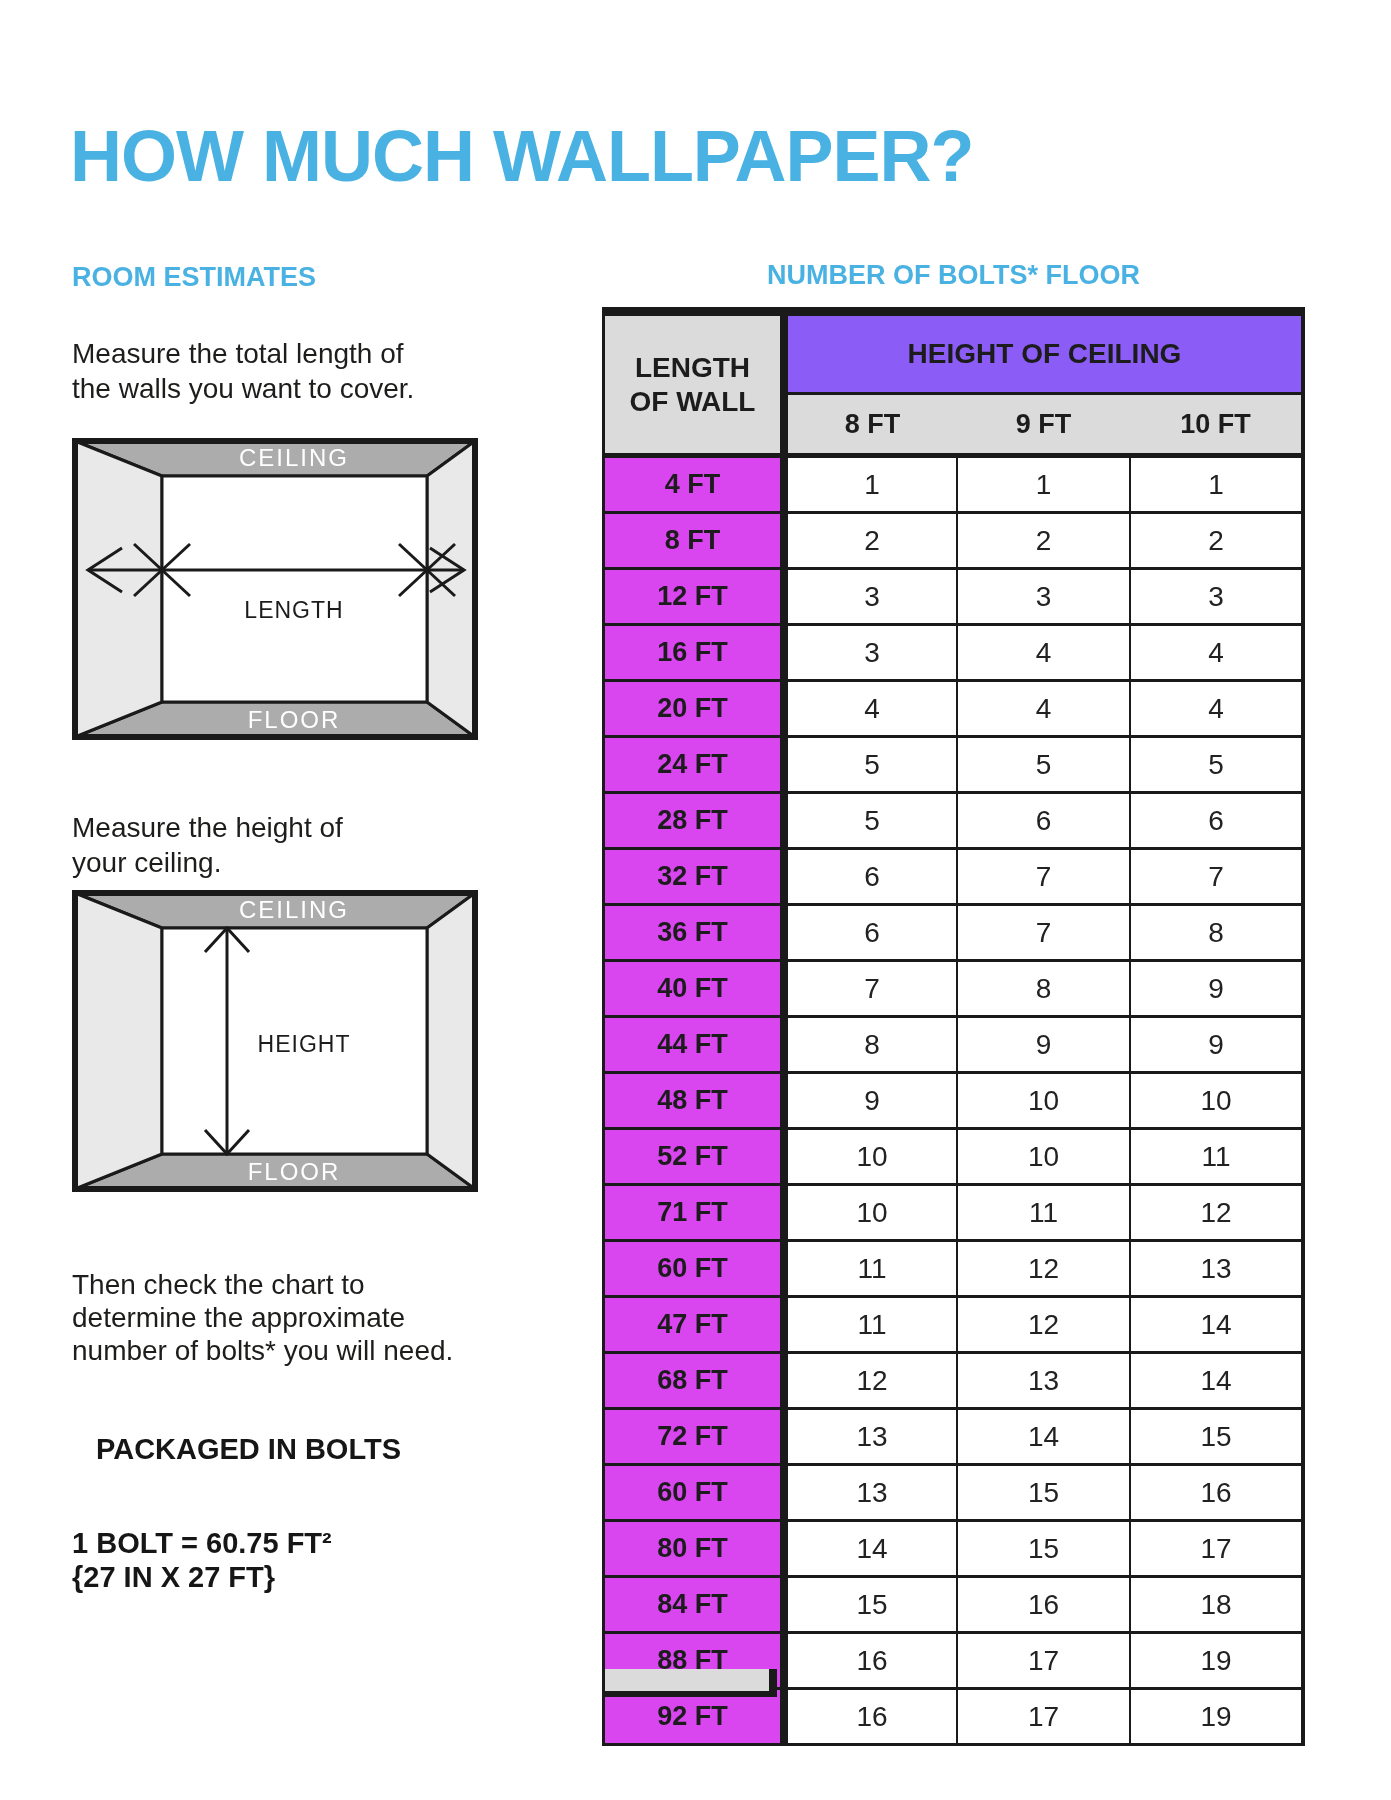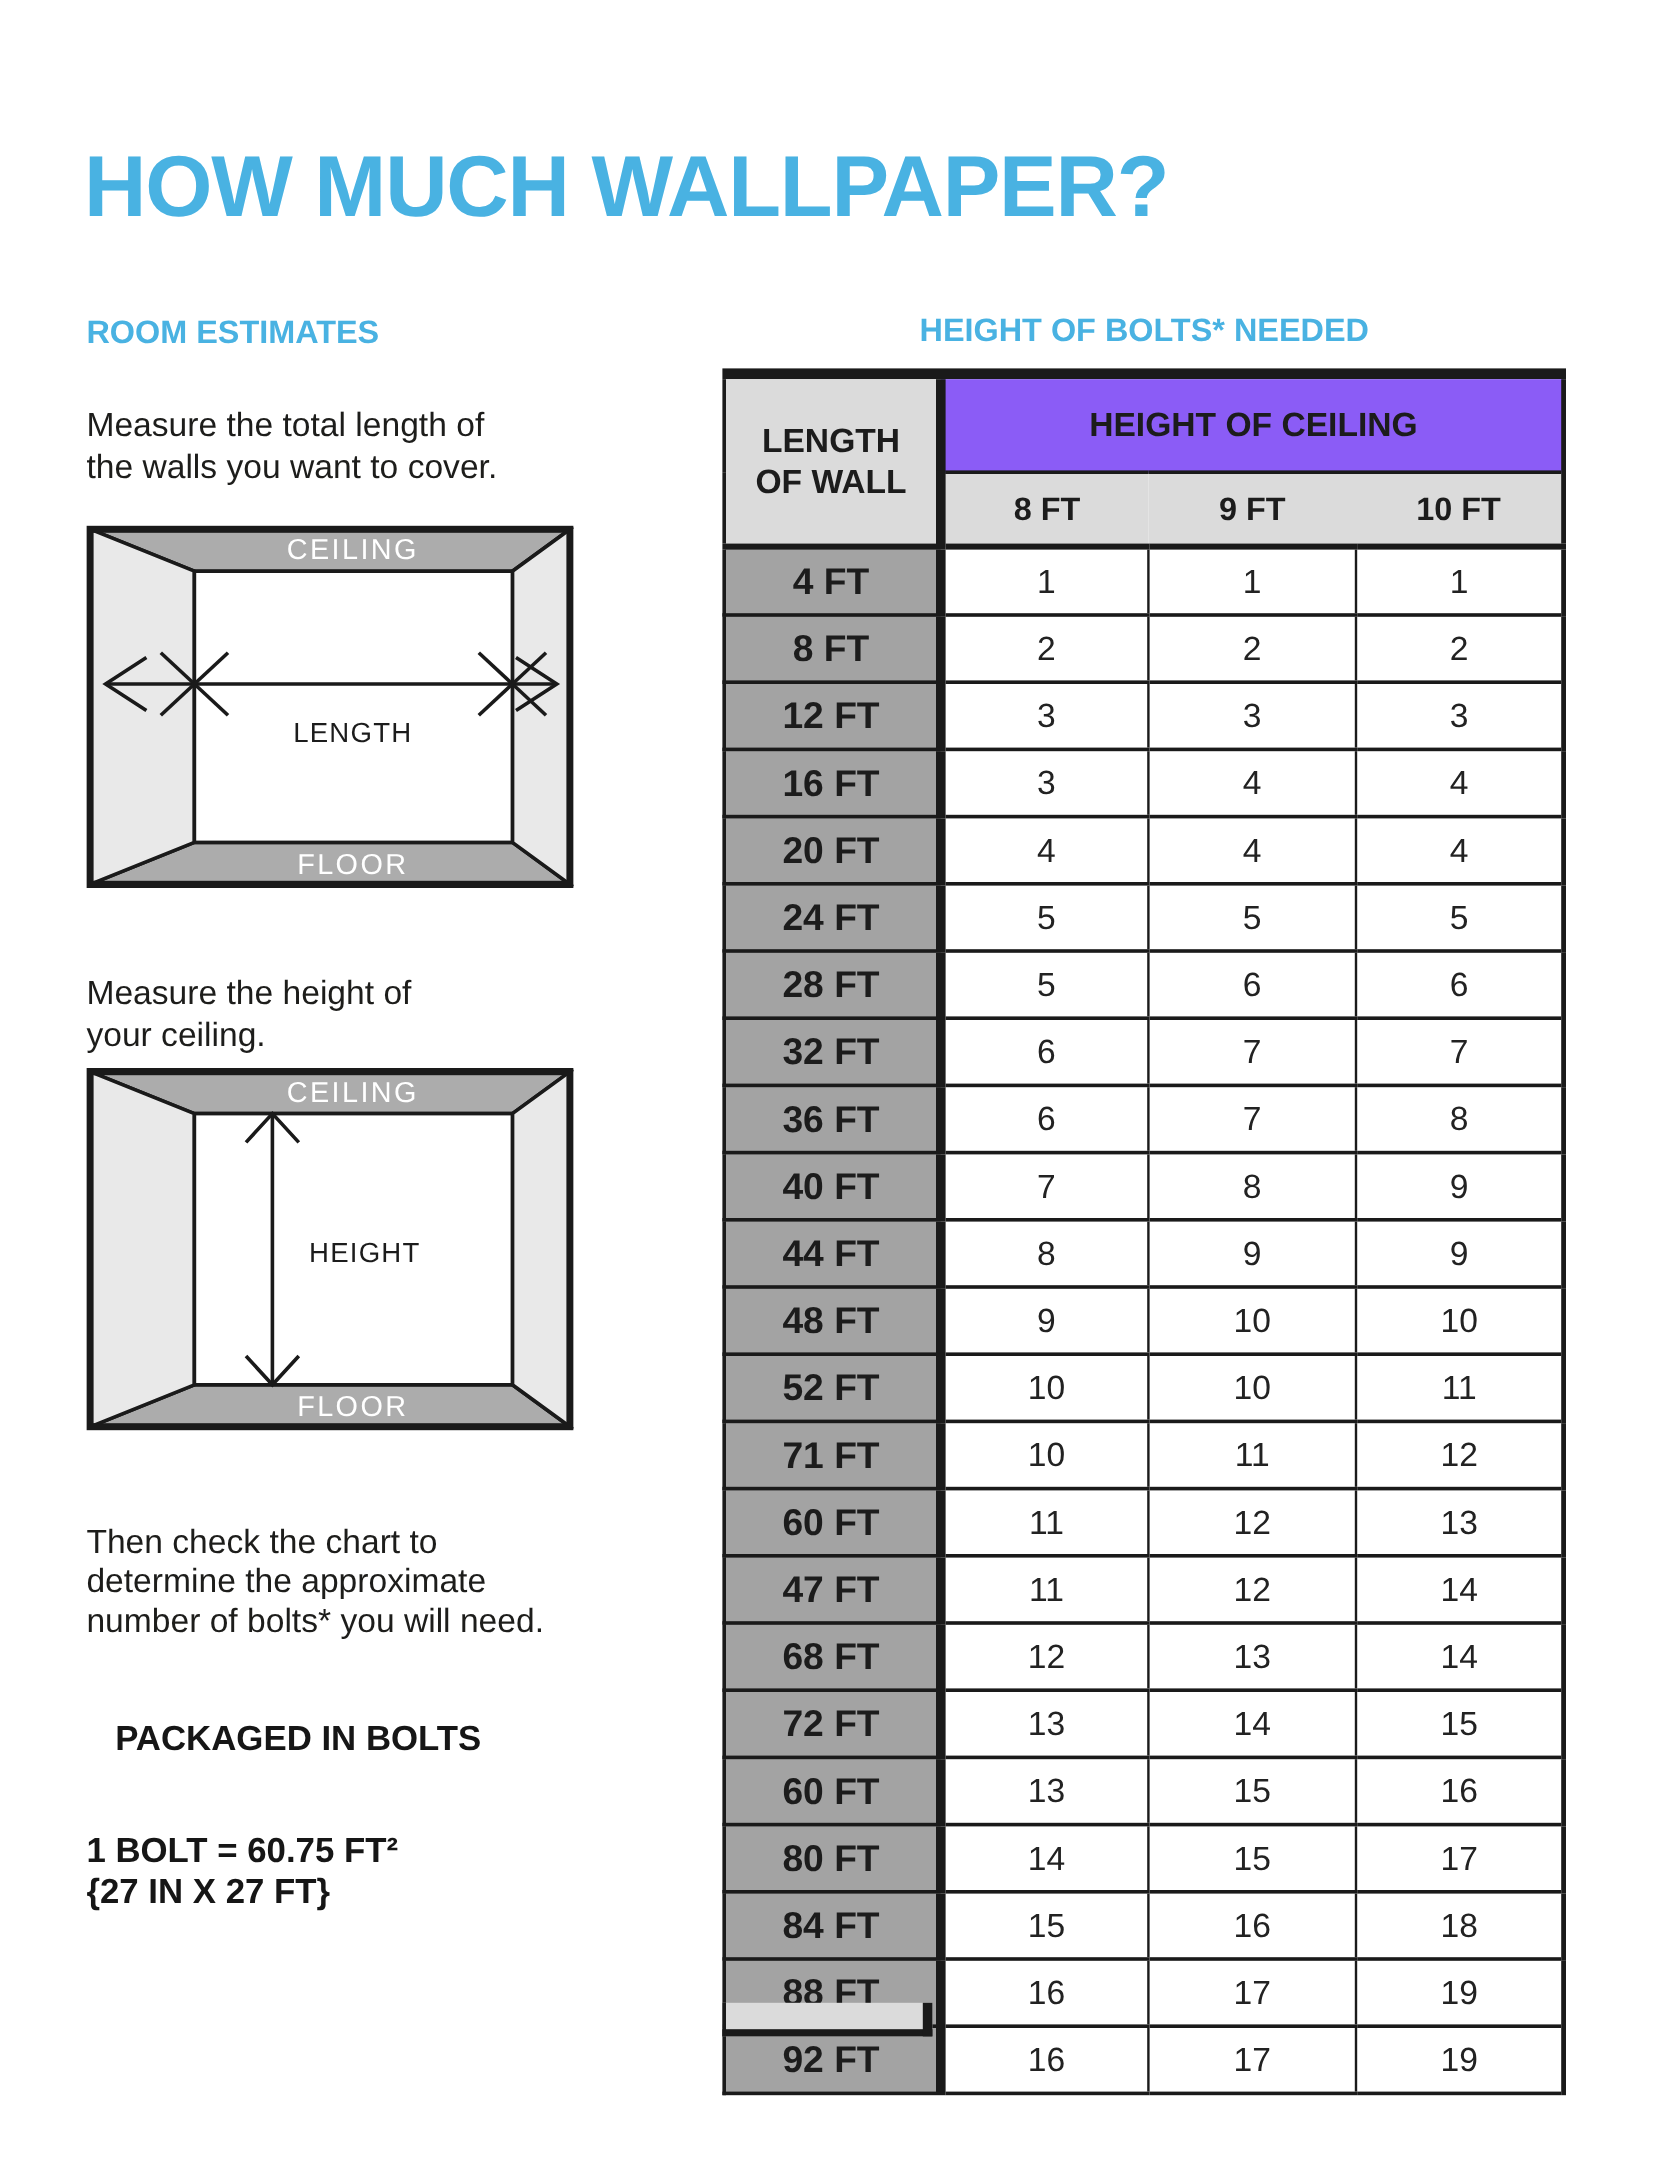--- a/index.html
+++ b/index.html
@@ -47,22 +47,22 @@
   }
   th.hoc{
     background:#8b5cf6;border-right:4px solid #1a1a1a;border-bottom:3px solid #1a1a1a;
     font-size:28px;font-weight:bold;height:76px;
   }
   th.sub{
     background:#DBDBDB;border-bottom:5px solid #1a1a1a;font-size:27px;font-weight:bold;height:58px;
   }
   th.sub.last{border-right:4px solid #1a1a1a;}
   tbody th.c1{
-    background:#a3a3a3;border-left:3px solid #1a1a1a;border-right:8px solid #1a1a1a;
-    border-bottom:3px solid #1a1a1a;font-size:31px;font-weight:bold;height:53px;
+    background:#d946ef;border-left:3px solid #1a1a1a;border-right:8px solid #1a1a1a;
+    border-bottom:3px solid #1a1a1a;font-size:27px;font-weight:bold;height:53px;
   }
   tbody td.d{
     background:#ffffff;border:2px solid #1a1a1a;border-bottom:3px solid #1a1a1a;
     font-size:28px;color:#222;height:53px;
   }
   tbody td.d.last{border-right:4px solid #1a1a1a;}
   .footer-strip{
     left:602px;top:1669px;width:164px;height:22px;background:#DBDBDB;
     border-left:3px solid #1a1a1a;border-right:8px solid #1a1a1a;border-bottom:6px solid #1a1a1a;
   }
@@ -128,21 +128,21 @@
 determine the approximate
 number of bolts* you will need.</div>
 
 <div class="abs footnote">
   <div class="indent">PACKAGED IN BOLTS</div>
 </div>
 
 <div class="abs boltinfo">1 BOLT = 60.75 FT²
 {27 IN X 27 FT}</div>
 
-<div class="abs table-heading blue">HEIGHT OF BOLTS* NEEDED</div>
+<div class="abs table-heading blue">NUMBER OF BOLTS* FLOOR</div>
 
 <div class="abs table-wrap">
   <table class="bolts">
     <thead>
       <tr>
         <th class="len" rowspan="2">LENGTH
 OF WALL</th>
         <th class="hoc" colspan="3">HEIGHT OF CEILING</th>
       </tr>
       <tr>

